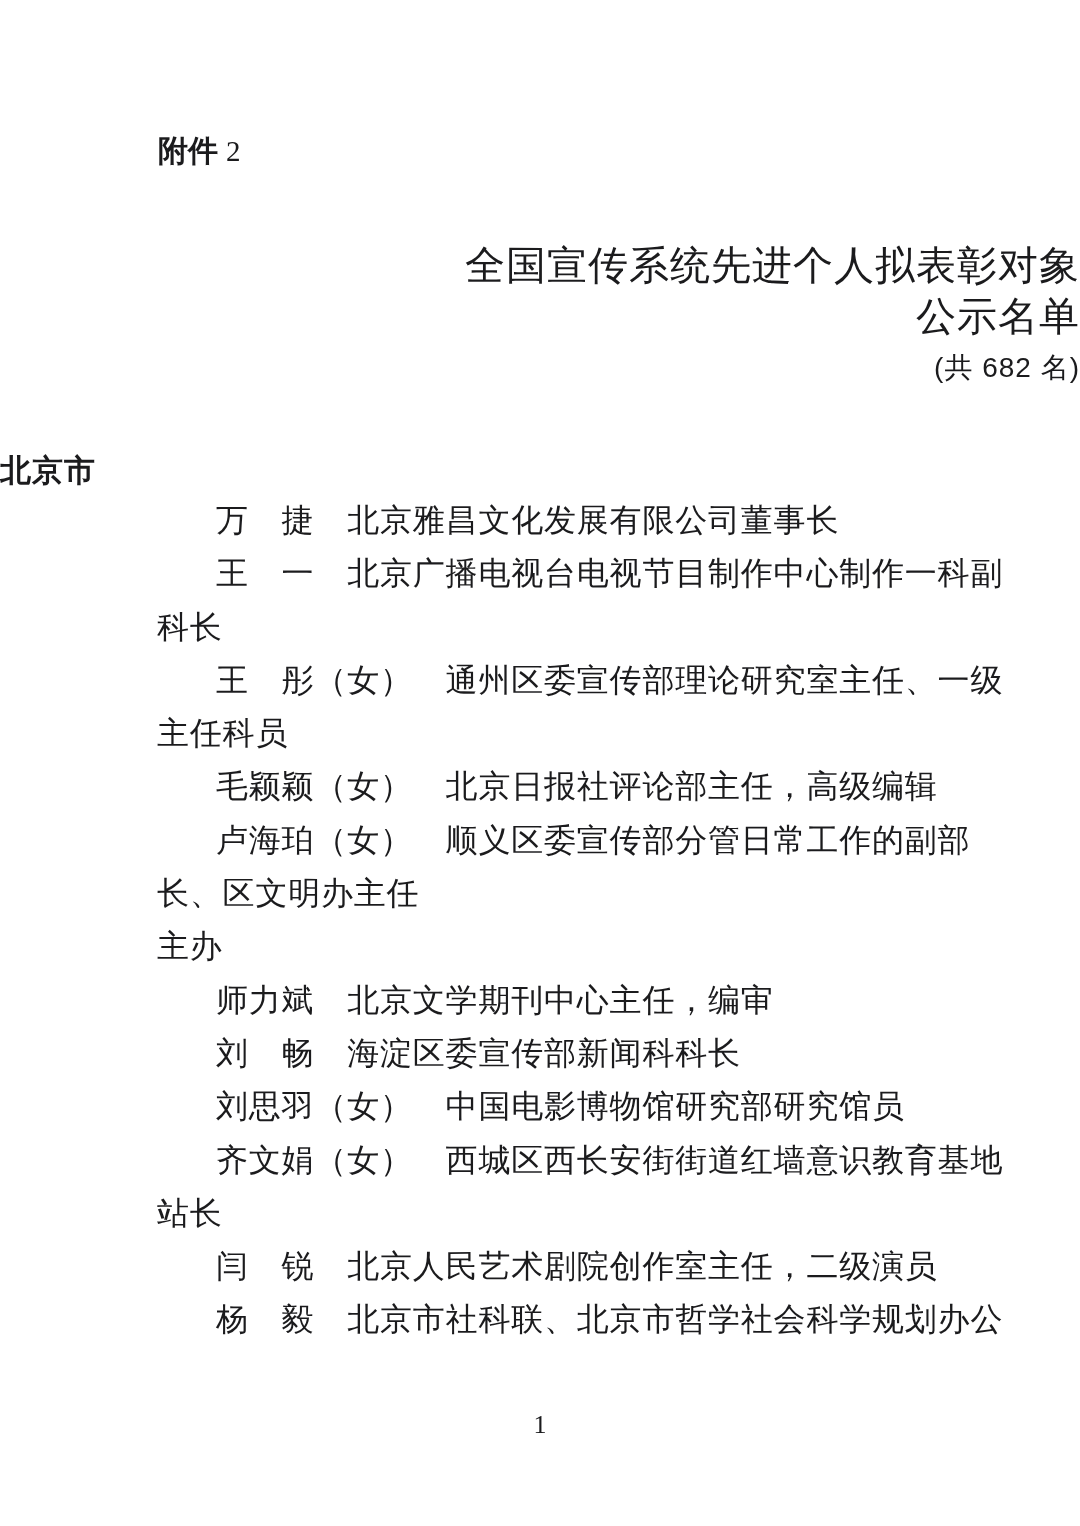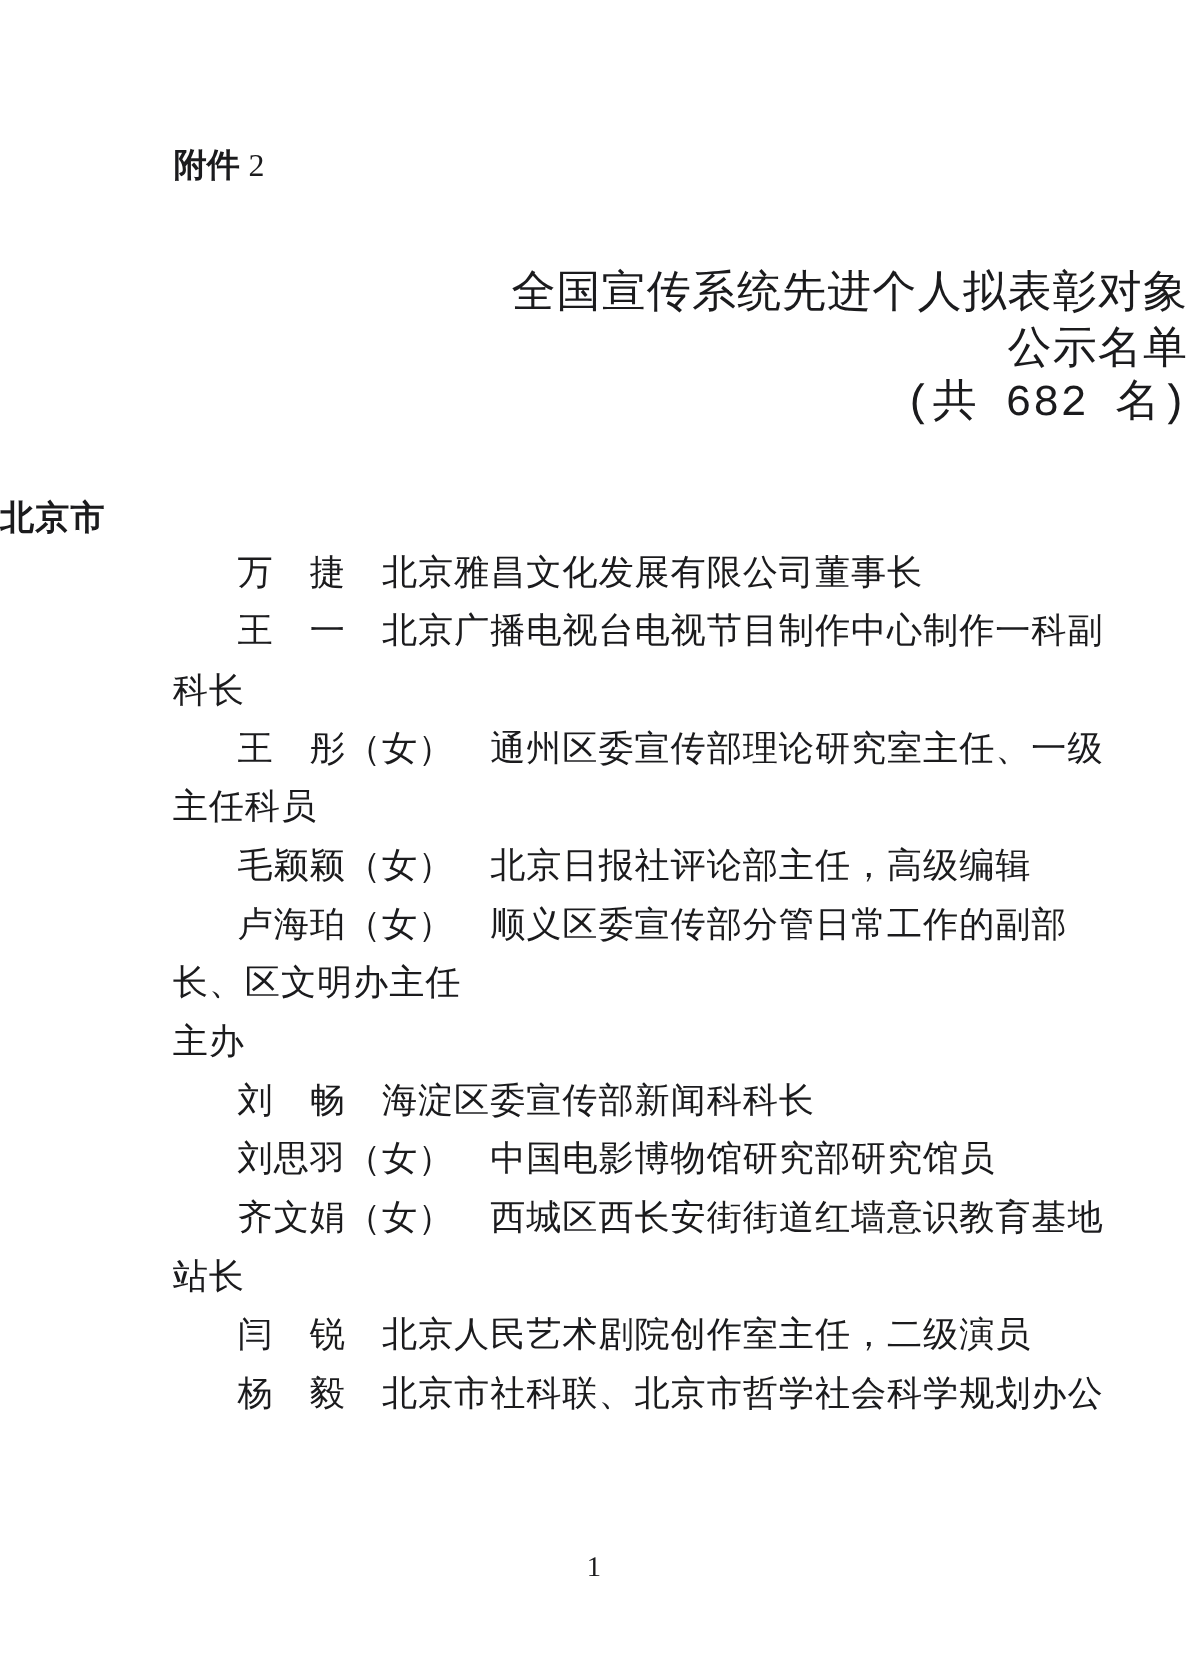--- a/index.html
+++ b/index.html
@@ -32,23 +32,23 @@
     top:240px;
     text-align:right;
   }
   .title-line {
     font-size:40px;
     line-height:51px;
     letter-spacing:1px;
     font-weight:500;
   }
   .title-count {
-    font-size:40px;
+    font-size:28px;
     line-height:51px;
-    font-family:Liberation Mono, monospace;
+    font-family:Liberation Sans, sans-serif;
     letter-spacing:1px;
   }
   .section-heading {
     position:absolute;
     left:0; right:0;
     top:450px;
     margin:0;
     font-size:31px;
     font-weight:700;
     letter-spacing:1px;
@@ -95,20 +95,21 @@
   <div class="entries">
       <div class="line indent">万　捷　北京雅昌文化发展有限公司董事长</div>
       <div class="line indent">王　一　北京广播电视台电视节目制作中心制作一科副</div>
       <div class="line">科长</div>
       <div class="line indent">王　彤（女）　通州区委宣传部理论研究室主任、一级</div>
       <div class="line">主任科员</div>
       <div class="line indent">毛颖颖（女）　北京日报社评论部主任，高级编辑</div>
       <div class="line indent">卢海珀（女）　顺义区委宣传部分管日常工作的副部</div>
       <div class="line">长、区文明办主任</div>
       <div class="line">主办</div>
+      <div class="line indent">师力斌　北京文学期刊中心主任，编审</div>
       <div class="line indent">刘　畅　海淀区委宣传部新闻科科长</div>
       <div class="line indent">刘思羽（女）　中国电影博物馆研究部研究馆员</div>
       <div class="line indent">齐文娟（女）　西城区西长安街街道红墙意识教育基地</div>
       <div class="line">站长</div>
       <div class="line indent">闫　锐　北京人民艺术剧院创作室主任，二级演员</div>
       <div class="line indent">杨　毅　北京市社科联、北京市哲学社会科学规划办公</div>
     </div>
 
   <div class="page-number">1</div>
 

